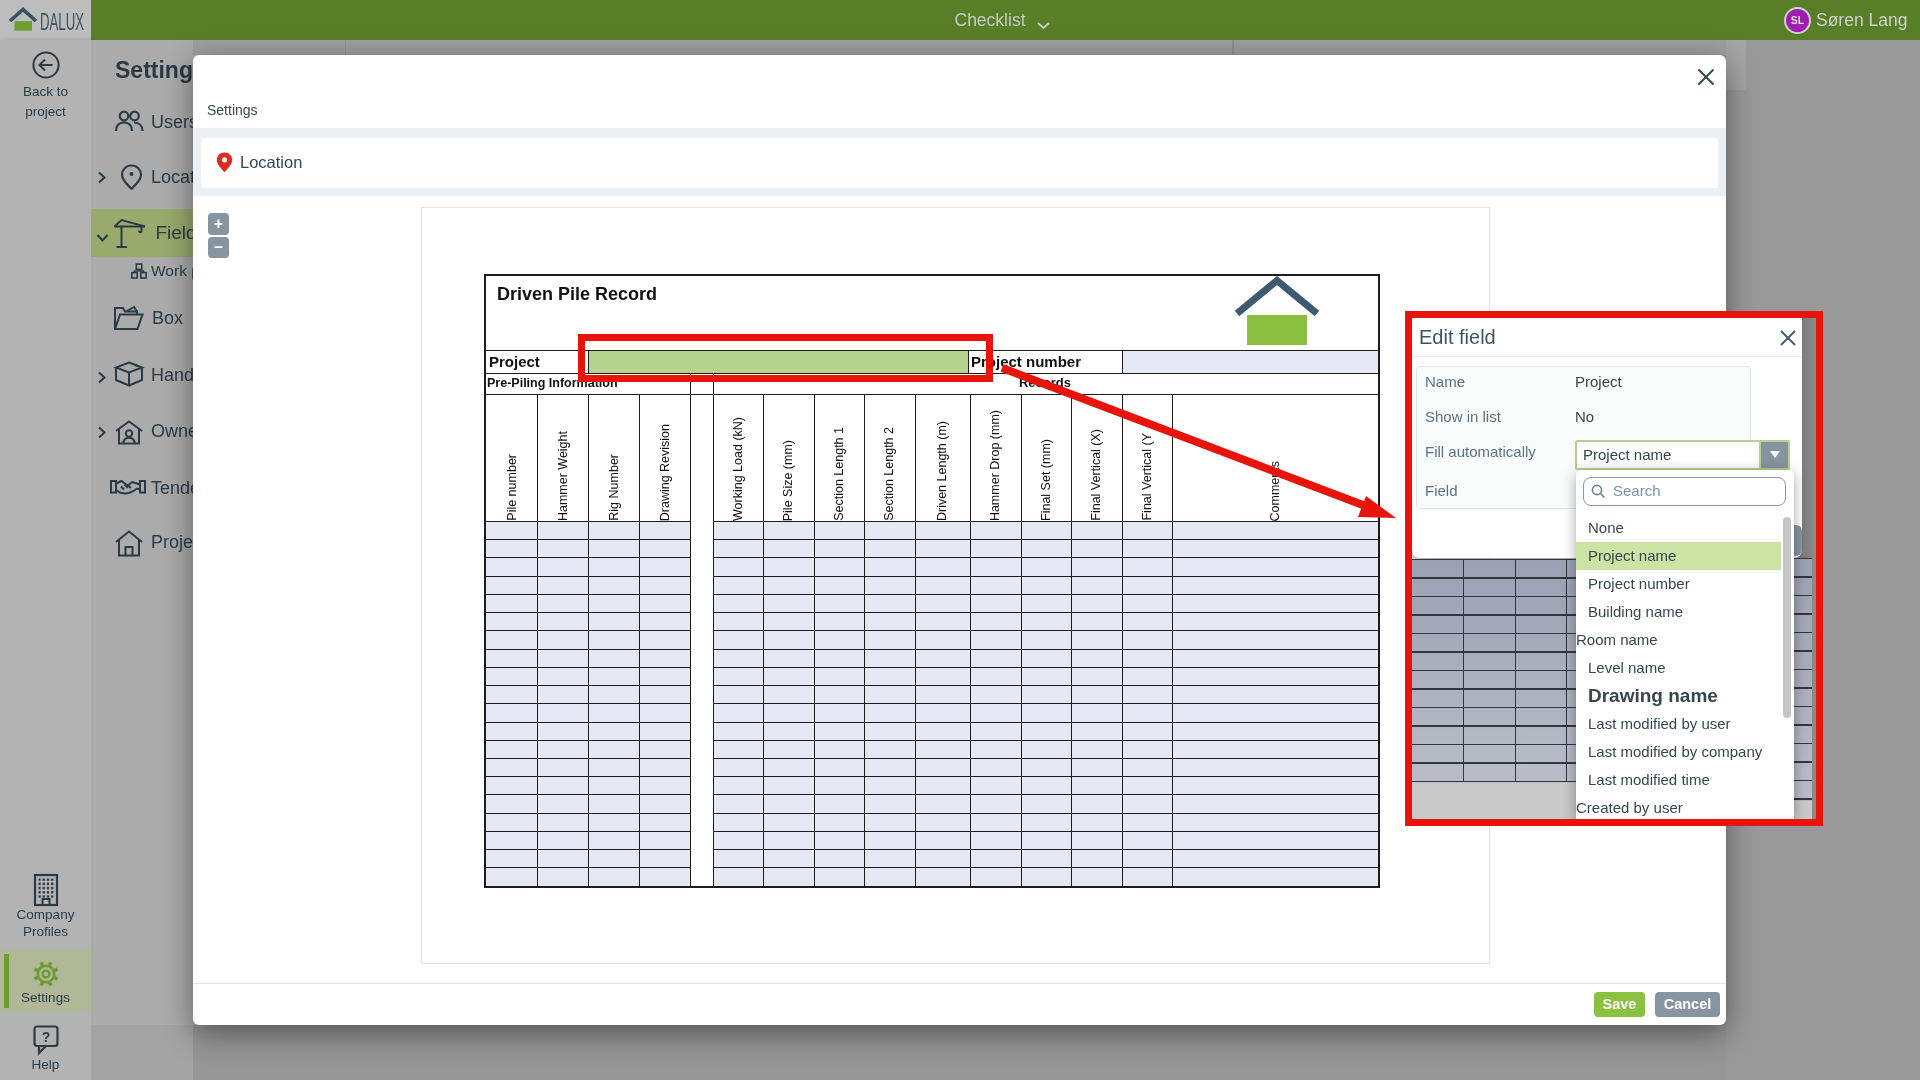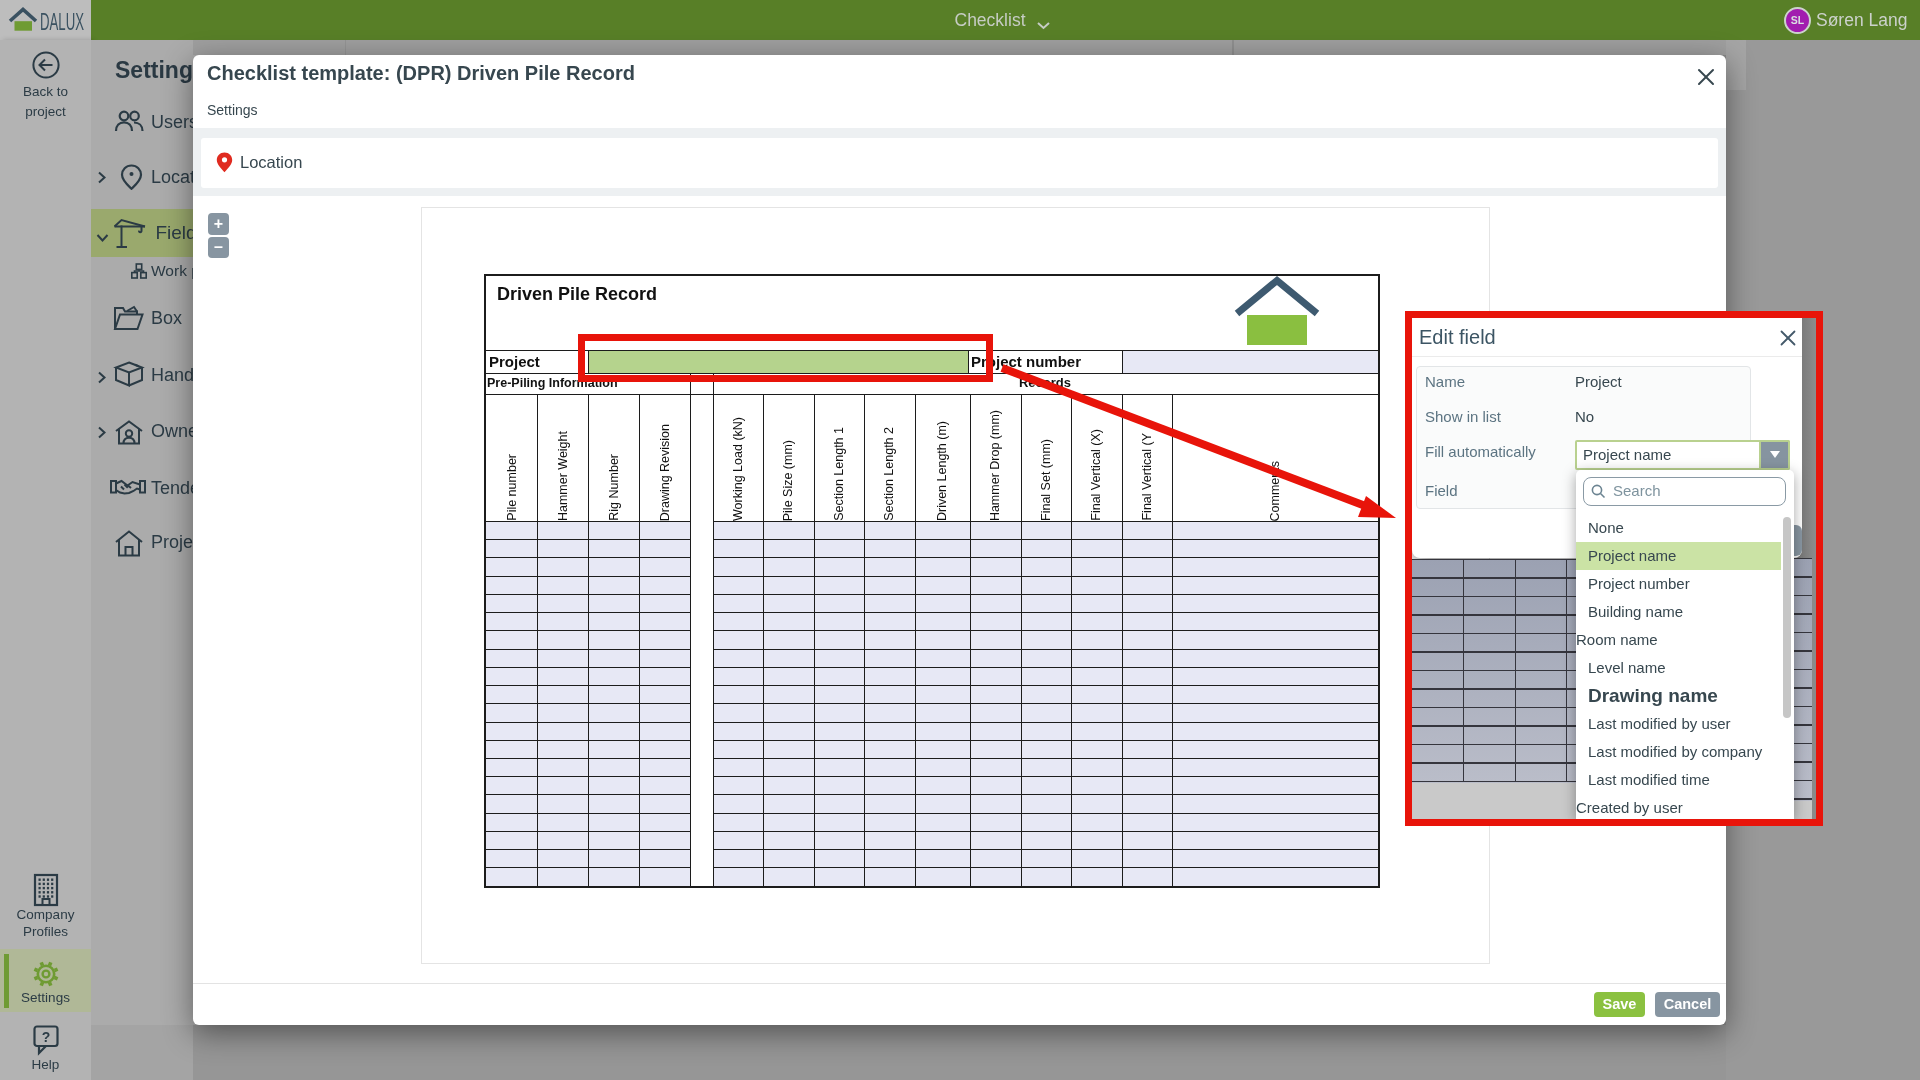--- a/index.html
+++ b/index.html
@@ -127,21 +127,21 @@
 </g>
       </svg></div>
     <div style="position:absolute;left:151px;top:262px;width:52px;height:18px;color:#2b3b45;font-size:15.5px;">Work p</div>
     <div style="position:absolute;left:113px;top:304px;width:32px;height:27px;"><svg width="32" height="27" viewBox="0 0 32 27">
 <g fill="none" stroke="#2b3b45" stroke-width="2">
 <path d="M2 25 L2 4 L10 4 L12 7.5 L24 7.5 L24 10.5"></path>
 <path d="M2 25 L7 10.5 L29.5 10.5 L24.5 25 Z"></path>
 <path d="M14 7 L21 3 L24 7.5"></path>
 </g>
       </svg></div>
-    <div style="position:absolute;left:151px;top:308px;width:50px;height:20px;color:#2b3b45;font-size:18px;">Box</div>
+    <div style="position:absolute;left:133px;top:308px;width:50px;height:20px;color:#2b3b45;font-size:18px;text-align:right;">Box</div>
     <div style="position:absolute;left:97px;top:370px;width:9px;height:13px;"><svg width="9" height="13" viewBox="0 0 9 13">
         <path d="M2 1.5 L7.5 6.5 L2 11.5" fill="none" stroke="#2b3b45" stroke-width="2"></path>
       </svg></div>
     <div style="position:absolute;left:113px;top:361px;width:32px;height:26px;"><svg width="32" height="26" viewBox="0 0 32 26">
 <g fill="none" stroke="#2b3b45" stroke-width="2">
 <path d="M16 1.5 L29 6.5 L16 11.5 L3 6.5 Z"></path>
 <path d="M3 6.5 L3 19 L16 24.5 L16 11.5"></path>
 <path d="M29 6.5 L29 19 L16 24.5"></path>
 <path d="M22 3.8 L25.5 5.2"></path>
 </g>
@@ -171,21 +171,20 @@
     <div style="position:absolute;left:151px;top:478px;width:50px;height:20px;color:#2b3b45;font-size:18px;">Tende</div>
     <div style="position:absolute;left:114px;top:530px;width:30px;height:27px;"><svg width="30" height="27" viewBox="0 0 30 27">
 <g fill="none" stroke="#2b3b45" stroke-width="2">
 <path d="M2 12 L15 1.5 L28 12"></path>
 <path d="M5 9.5 L5 25.5 L25 25.5 L25 9.5"></path>
 <path d="M11.5 25.5 L11.5 17 L18.5 17 L18.5 25.5"></path>
 </g>
       </svg></div>
     <div style="position:absolute;left:151px;top:532px;width:50px;height:20px;color:#2b3b45;font-size:18px;">Proje</div>
     <div style="position:absolute;left:193px;top:55px;width:1533px;height:970px;background:#fff;border-radius:6px;box-shadow:0 8px 30px rgba(0,0,0,0.45);"></div>
-    <div style="position:absolute;left:207px;top:62px;width:700px;height:26px;color:#37474f;font-size:20px;font-weight:bold;">Checklist template: (DPR) Driven Pile Record</div>
     <div style="position:absolute;left:1697px;top:68px;width:18px;height:18px;"><svg width="18" height="18" viewBox="0 0 18 18">
 <g stroke="#37474f" stroke-width="2" stroke-linecap="round">
 <line x1="2" y1="2" x2="16" y2="16"></line>
           <line x1="16" y1="2" x2="2" y2="16"></line>
 </g>
       </svg></div>
     <div style="position:absolute;left:207px;top:102px;width:100px;height:16px;color:#37474f;font-size:14px;">Settings</div>
     <div style="position:absolute;left:193px;top:128px;width:1533px;height:68px;background:#edf0f2;"></div>
     <div style="position:absolute;left:201px;top:138px;width:1517px;height:50px;background:#fff;border-radius:3px;"></div>
     <div style="position:absolute;left:216px;top:152px;width:17px;height:21px;"><svg width="17" height="21" viewBox="0 0 17 21">

